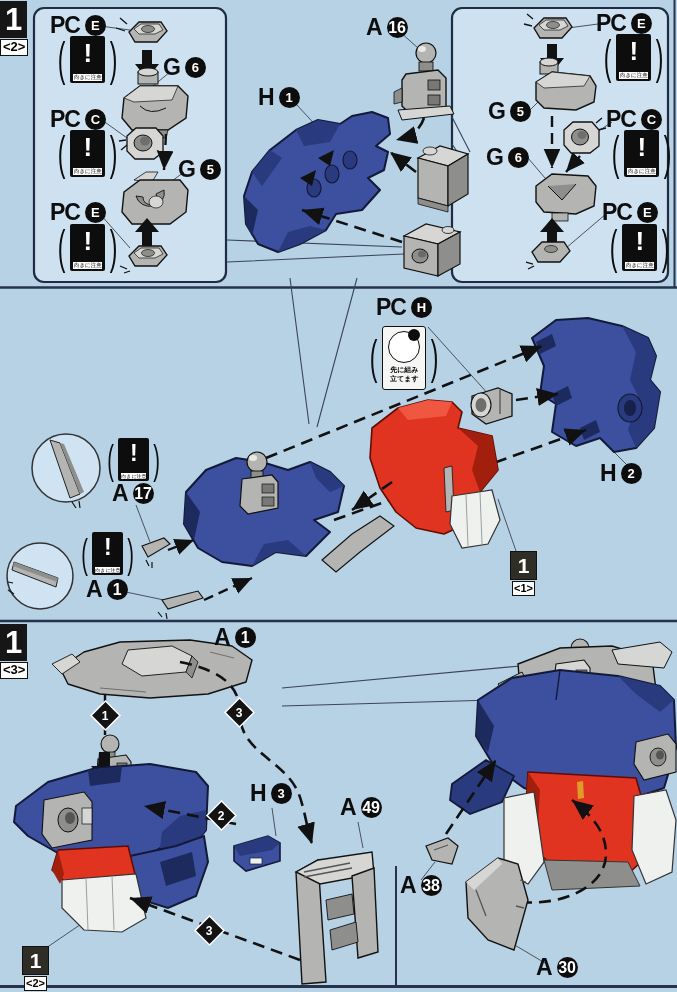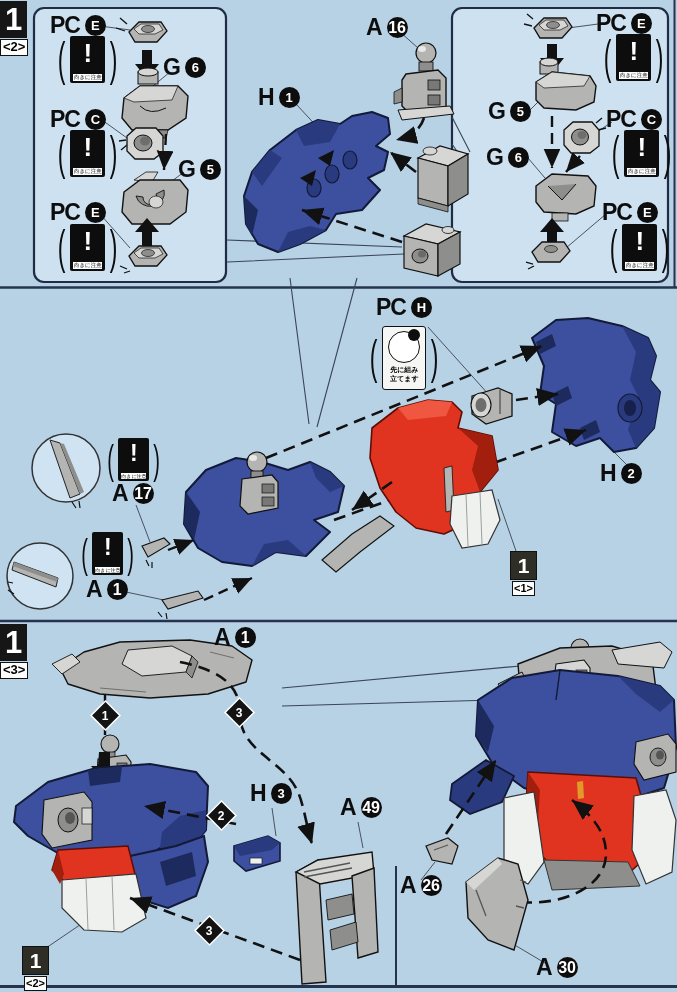--- a/index.html
+++ b/index.html
@@ -542,21 +542,21 @@
 <div class="plabel" style="left:250px;top:782px">
   <span>H</span>
       <span class="pcirc">3</span>
     </div>
 <div class="plabel" style="left:340px;top:796px">
   <span>A</span>
       <span class="pcirc two">49</span>
     </div>
 <div class="plabel" style="left:400px;top:874px">
   <span>A</span>
-      <span class="pcirc two">26</span>
+      <span class="pcirc two">38</span>
     </div>
 <div class="plabel" style="left:536px;top:956px">
   <span>A</span>
       <span class="pcirc two">30</span>
     </div>
 
 <div class="dmark" style="left:96px;top:706px">
       <span>1</span>
     </div>
 <div class="dmark" style="left:230px;top:703px">

